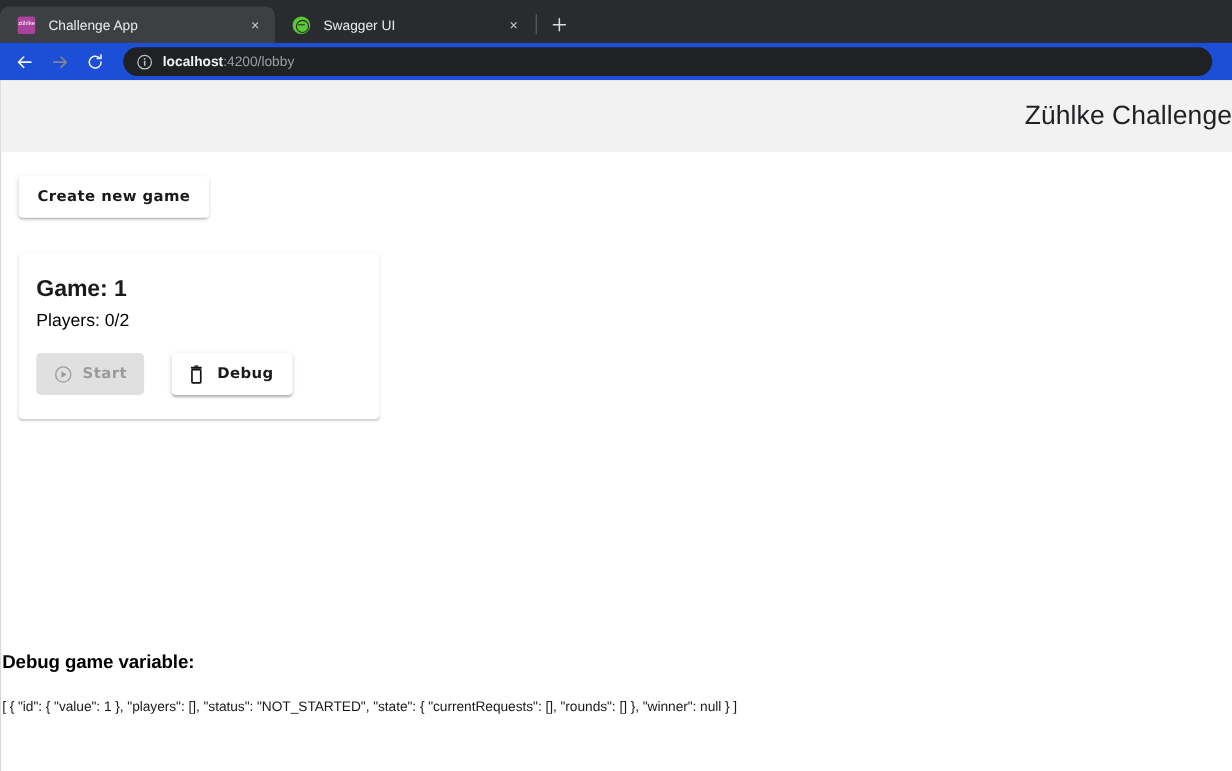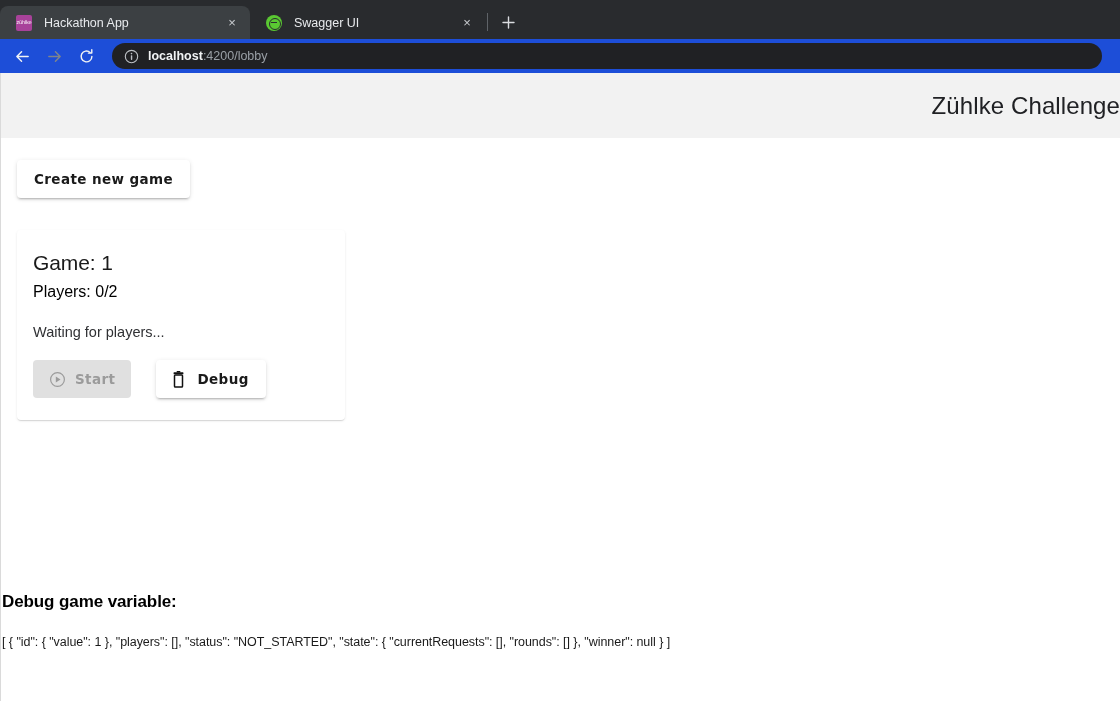--- a/index.html
+++ b/index.html
@@ -256,21 +256,21 @@
     background: #ffffff;
     border-radius: 4px;
     padding: 20px 16px 22px 16px;
     box-shadow: 0 2px 1px -1px rgba(0,0,0,.07),
                 0 1px 1px 0 rgba(0,0,0,.05),
                 0 1px 3px 0 rgba(0,0,0,.08);
   }
 
   .game-title {
     font-size: 21px;
-    font-weight: normal;
+    font-weight: bold;
     color: #1a1a1a;
     line-height: 26px;
     letter-spacing: -0.1px;
   }
 
   .game-players {
     font-size: 16px;
     color: #000000;
     line-height: 22px;
     margin-top: 5px;
@@ -345,21 +345,21 @@
 <body>
 
 <div id="app">
 
   <div class="browser-chrome">
 
     <div class="tab-strip">
 
       <div class="tab active">
         <span class="tab-favicon favicon-zuhlke">zühlke</span>
-        <span class="tab-title">Hackathon App</span>
+        <span class="tab-title">Challenge App</span>
         <span class="tab-close">×</span>
       </div>
 
       <div class="tab inactive">
         <span class="tab-favicon favicon-swagger"></span>
         <span class="tab-title">Swagger UI</span>
         <span class="tab-close">×</span>
       </div>
 
       <div class="tab-sep"></div>
@@ -410,21 +410,20 @@
     </div>
 
     <div class="content">
 
       <button class="btn create-btn">Create new game</button>
 
       <div class="game-card">
 
         <div class="game-title">Game: 1</div>
         <div class="game-players">Players: 0/2</div>
-        <div class="game-status">Waiting for players...</div>
 
         <div class="card-actions">
 
           <button class="btn start-btn" disabled="">
             <span class="ic">
               <svg width="17" height="17" viewBox="0 0 18 18">
                 <circle cx="9" cy="9" r="7.3" fill="none" stroke="#9b9b9b" stroke-width="1.25"></circle>
                 <path d="M7.2 5.9 L12.2 9 L7.2 12.1 Z" fill="#9b9b9b"></path>
               </svg>
             </span>

